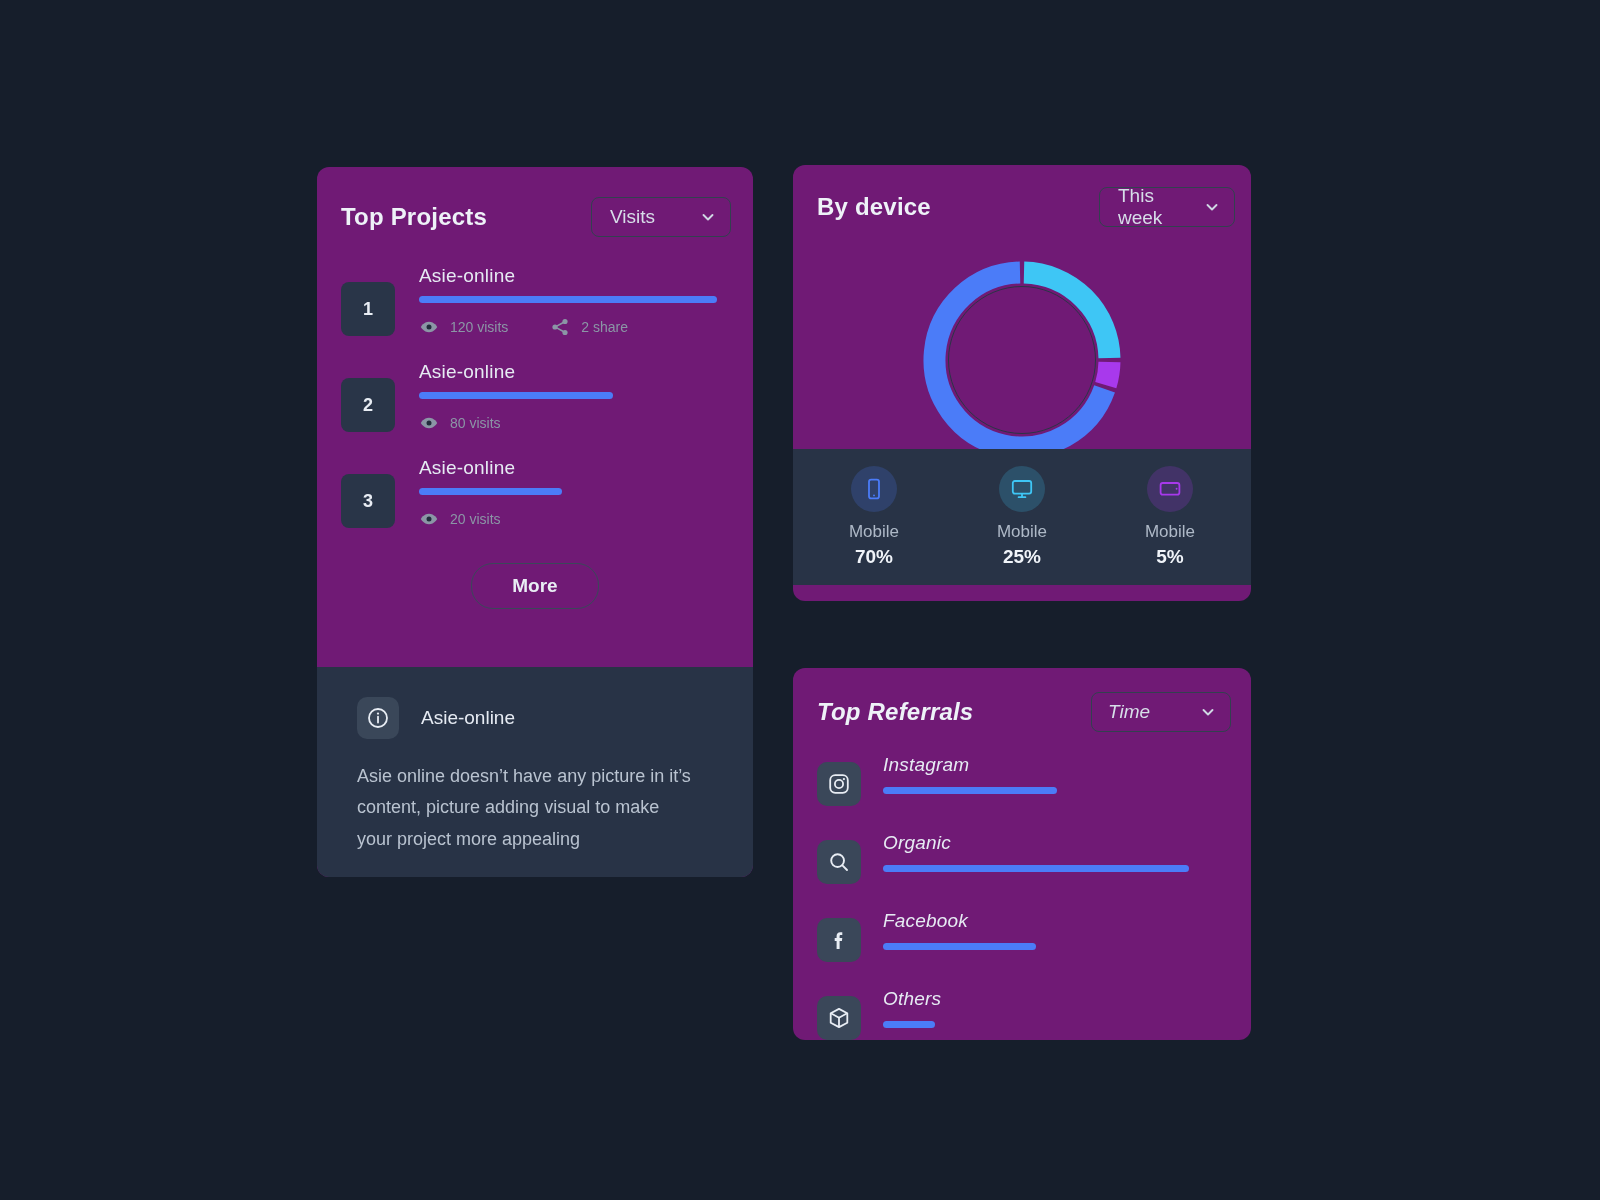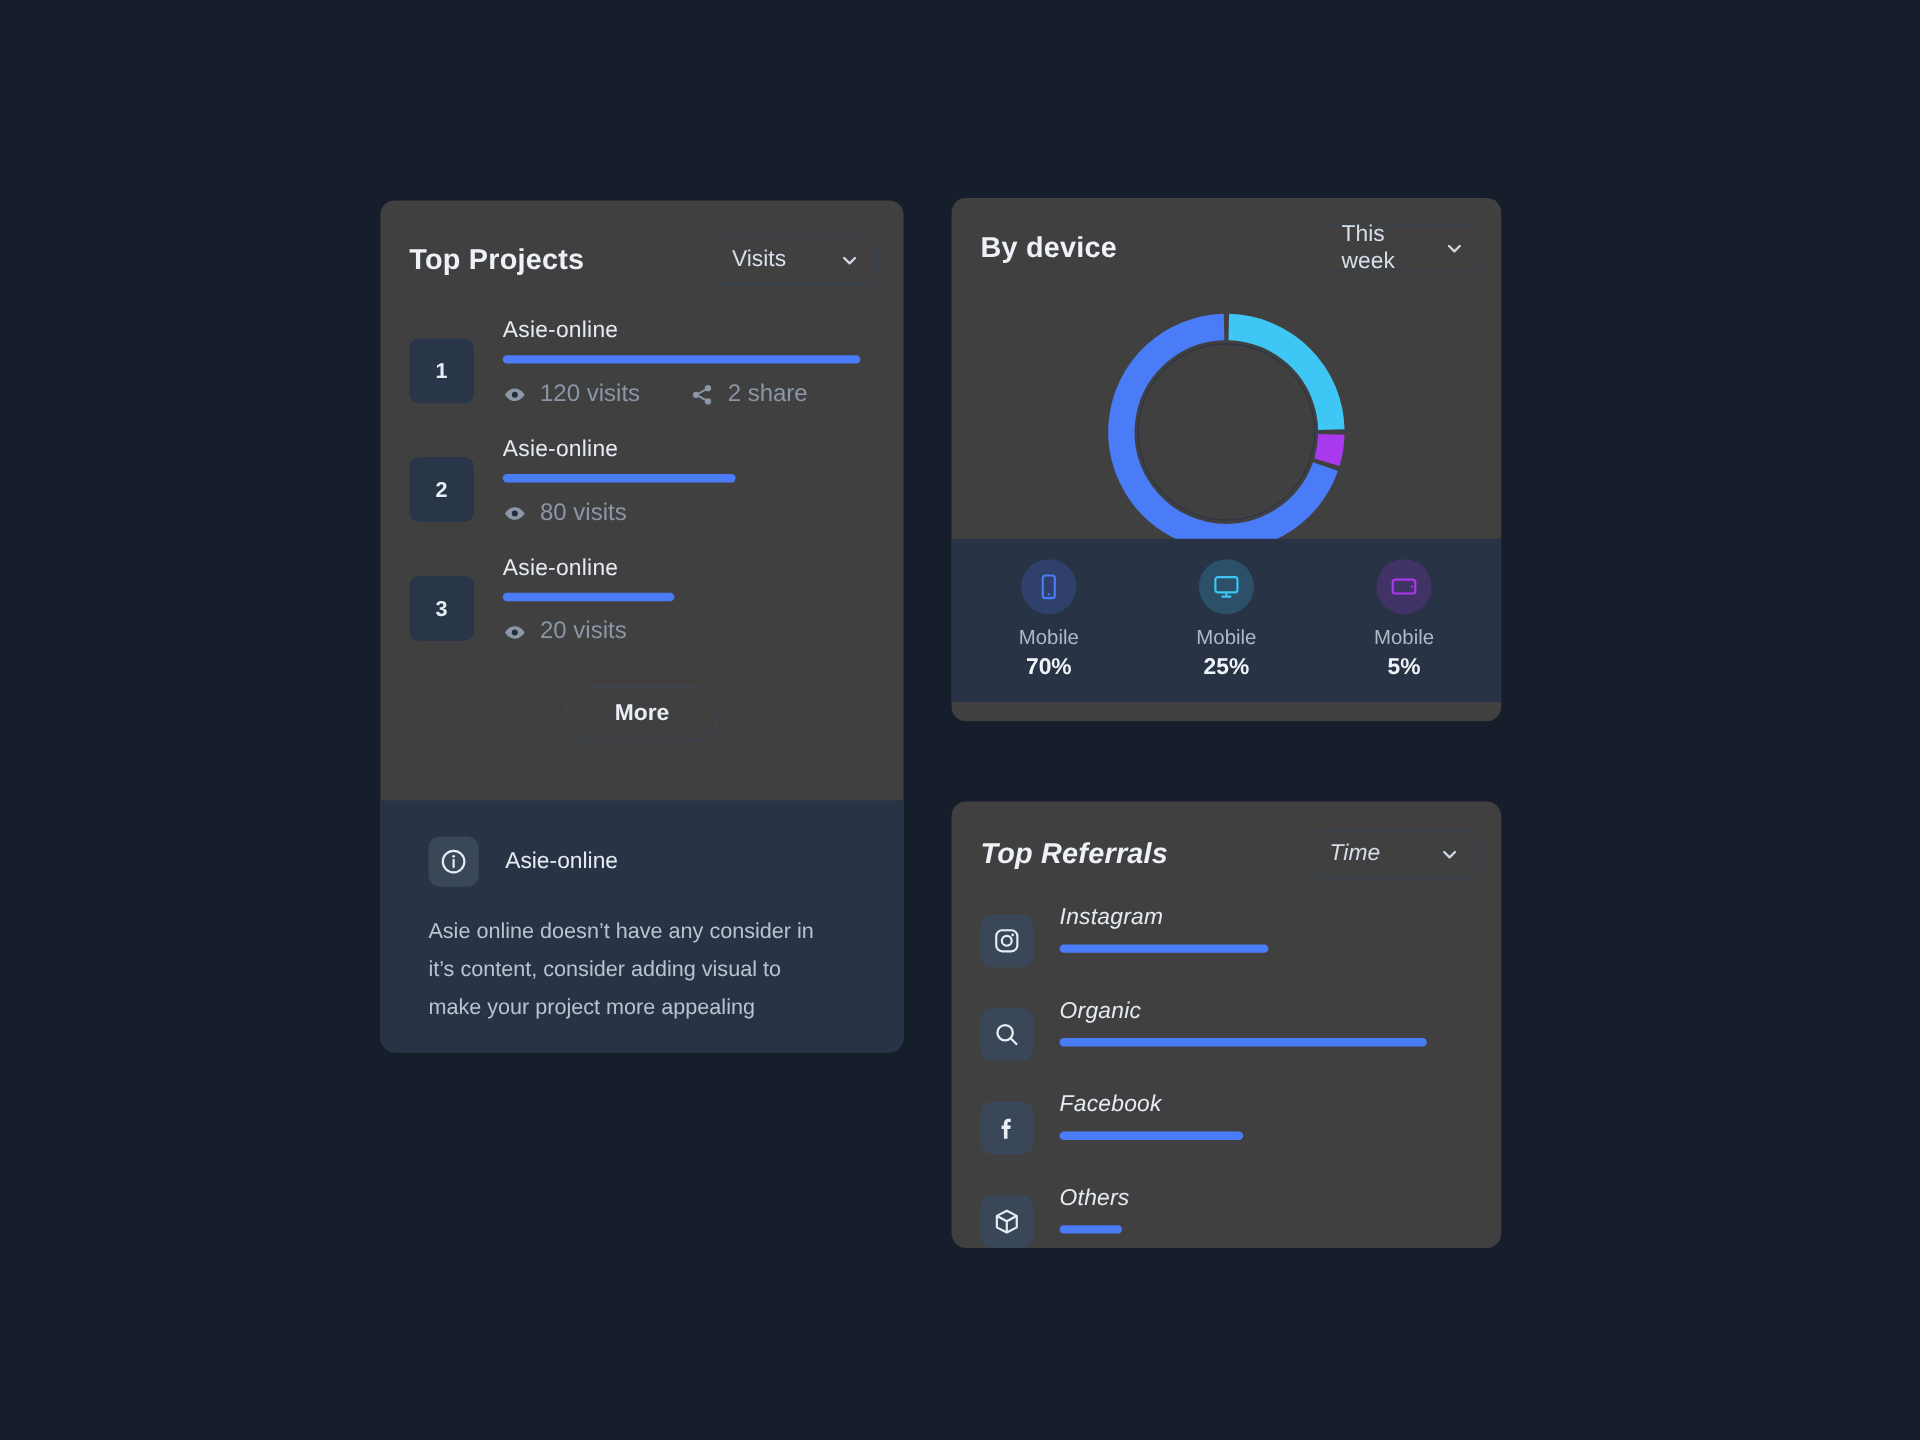--- a/index.html
+++ b/index.html
@@ -7,21 +7,21 @@
     width: 1600px; height: 1200px;
     background: #161e2b;
     font-family: "Liberation Sans", sans-serif;
     overflow: hidden;
   }
   .stage { position: relative; width: 1600px; height: 1200px; }
 
   
   .card {
     position: absolute;
-    background: #404040;
+    background: #701a75;
     border-radius: 12px;
     overflow: hidden;
   }
   .card-head {
     display: flex; align-items: center; justify-content: space-between;
   }
   .card-title {
     color: #eef2f8;
     font-size: 24px;
     font-weight: bold;
@@ -79,21 +79,21 @@
   }
   .bar-fill {
     height: 7px;
     border-radius: 4px;
     background: #4b7cf8;
   }
   .proj-meta {
     display: flex; align-items: center;
     margin-top: 14px;
     color: #8b96a6;
-    font-size: 20px;
+    font-size: 14px;
   }
   .meta-item { display: flex; align-items: center; }
   .meta-item + .meta-item { margin-left: 42px; }
   .meta-item .mi { margin-right: 11px; display: flex; }
 
   .more-wrap { display: flex; justify-content: center; margin-top: 34px; }
   .more-btn {
     border: 1px solid #3a4859;
     border-radius: 22px;
     color: #e9eef5;
@@ -294,21 +294,21 @@
       <div class="tip-head">
         <div class="tip-icon">
           <svg width="24" height="24" viewBox="0 0 24 24" fill="none">
             <circle cx="12" cy="12" r="9" stroke="#e8edf4" stroke-width="1.8"></circle>
             <circle cx="12" cy="7.6" r="1.15" fill="#e8edf4"></circle>
             <path d="M12 10.6V16.6" stroke="#e8edf4" stroke-width="1.8" stroke-linecap="round"></path>
           </svg>
         </div>
         <div class="tip-title">Asie-online</div>
       </div>
-      <div class="tip-text">Asie online doesn’t have any consider in it’s content, consider adding visual to make your project more appealing</div>
+      <div class="tip-text">Asie online doesn’t have any picture in it’s content, picture adding visual to make your project more appealing</div>
     </div>
   </div>
 
   <div class="card" id="by-device">
     <div class="card-head">
       <div class="card-title">By device</div>
       <div class="select">
         <span>This week</span>
         <span class="chev">
           <svg width="16" height="16" viewBox="0 0 16 16" fill="none">

